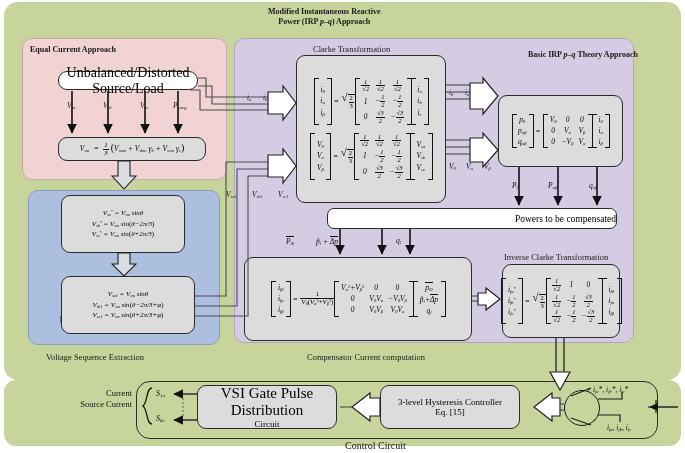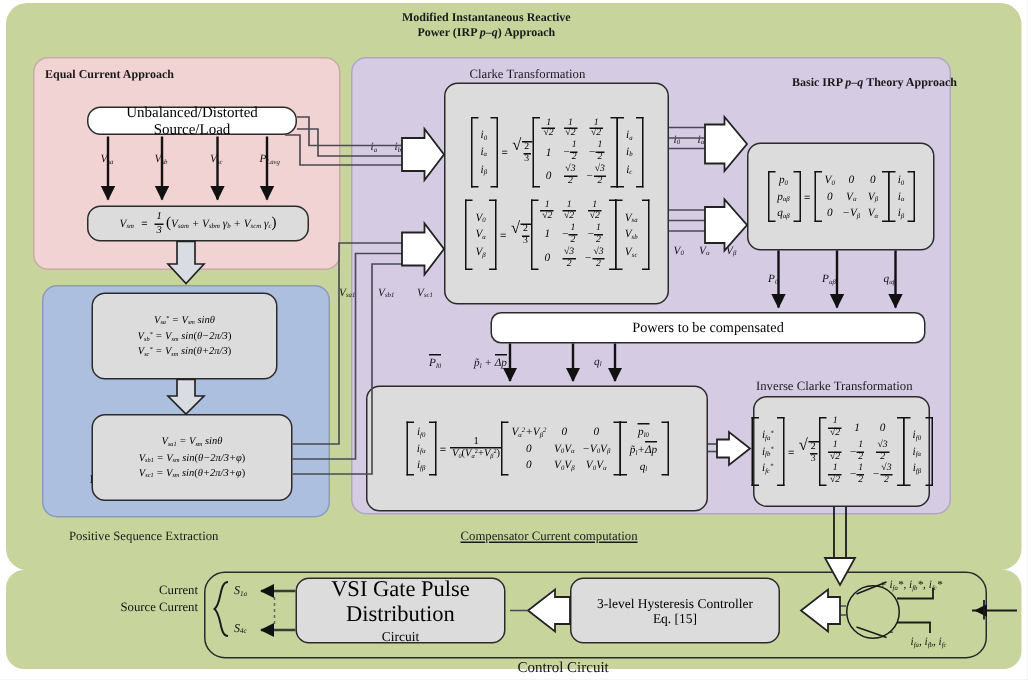--- a/index.html
+++ b/index.html
@@ -11,21 +11,21 @@
   .p-green{background:#c7d59d;border-radius:14px;}
   .p-pink{background:#f0d3d2;border-radius:10px;border:1px solid #c9a9a8;}
   .p-blue{background:#adbfdf;border-radius:10px;border:1px solid #8b9bbb;}
   .p-purple{background:#d5cce4;border-radius:10px;border:1px solid #b0a6c2;}
 
   
   .box{position:absolute;box-sizing:border-box;background:#dcdcdc;
        border:1.3px solid #2b2b2b;border-radius:9px;
        display:flex;align-items:center;justify-content:center;text-align:center;}
   .box.white{background:#ffffff;}
-  .box.sharp{border-radius:7px;}
+  .box.sharp{border-radius:7px;justify-content:flex-end;}
 
   .ttl{position:absolute;font-weight:bold;font-size:8px;color:#1a1a1a;
        line-height:1.25;white-space:nowrap;}
   .ttl.reg{font-weight:normal;font-size:8.5px;}
   .lbl{position:absolute;font-size:7.5px;color:#111;white-space:nowrap;font-style:italic;}
   .plain{position:absolute;font-size:8.5px;color:#111;white-space:nowrap;}
   sub{font-size:60%;font-style:italic;vertical-align:-0.25em;}
   sup{font-size:60%;vertical-align:0.45em;}
   .eqbox{font-size:8px;line-height:1.55;font-style:italic;padding:3px 5px;}
 
@@ -60,21 +60,21 @@
 
   <div class="ttl" style="left:268px;top:7px;text-align:center;">
     <div>Modified Instantaneous Reactive</div>
     <div>Power (IRP <i>p</i>–<i>q</i>) Approach</div>
   </div>
 
   <div class="panel p-pink" style="left:22px;top:38px;width:205px;height:142px;"></div>
   <div class="ttl" style="left:30px;top:45px;">Equal Current Approach</div>
 
   <div class="box white" style="left:58px;top:71px;width:140px;height:19px;">
-    <span style="font-size:10px;">Unbalanced/Distorted Source/Load</span>
+    <span style="font-size:14px;">Unbalanced/Distorted Source/Load</span>
   </div>
 
   <div class="box" style="left:58px;top:137px;width:148px;height:24px;">
     <span class="eqbox" style="font-size:7.5px;">
       <i>V</i><sub>sm</sub> <span class="eq">=</span>
       <span class="frac" style="font-size:7px;"><span class="n">1</span><span class="d">3</span></span>
       <span style="font-size:10px;font-style:normal;">(</span><i>V</i><sub>sam</sub> + <i>V</i><sub>sbm</sub>&nbsp;<i>γ</i><sub>b</sub>
       + <i>V</i><sub>scm</sub>&nbsp;<i>γ</i><sub>c</sub><span style="font-size:10px;font-style:normal;">)</span>
     </span>
   </div>
@@ -82,21 +82,21 @@
   <div class="lbl" style="left:67px;top:101px;"><i>V</i><sub>sa</sub></div>
   <div class="lbl" style="left:103px;top:101px;"><i>V</i><sub>sb</sub></div>
   <div class="lbl" style="left:140px;top:101px;"><i>V</i><sub>sc</sub></div>
   <div class="lbl" style="left:173px;top:101px;"><i>P</i><sub>Lavg</sub></div>
 
   <div class="panel p-blue" style="left:28px;top:190px;width:192px;height:155px;"></div>
   <div class="ttl" style="left:38px;top:315px;text-align:center;width:172px;">
     <div>Equal Current  with positive sequence</div>
     <div>extraction Approach</div>
   </div>
-  <div class="ttl reg" style="left:46px;top:352px;">Positive Sequence Extraction</div>
+  <div class="ttl reg" style="left:46px;top:352px;">Voltage Sequence Extraction</div>
 
   <div class="box" style="left:61px;top:195px;width:124px;height:58px;">
     <span class="eqbox rowlist" style="font-size:7px;">
       <div><i>V</i><sub>sa</sub><sup>*</sup> = <i>V</i><sub>sm</sub>&nbsp;sin<i>θ</i></div>
       <div><i>V</i><sub>sb</sub><sup>*</sup> = <i>V</i><sub>sm</sub>&nbsp;sin<span style="font-style:normal;">(</span><i>θ</i>−2<i>π</i>/3<span style="font-style:normal;">)</span></div>
       <div><i>V</i><sub>sc</sub><sup>*</sup> = <i>V</i><sub>sm</sub>&nbsp;sin<span style="font-style:normal;">(</span><i>θ</i>+2<i>π</i>/3<span style="font-style:normal;">)</span></div>
     </span>
   </div>
 
   <div class="box" style="left:61px;top:276px;width:134px;height:58px;">
@@ -108,21 +108,21 @@
   </div>
 
   <div class="panel p-purple" style="left:234px;top:38px;width:400px;height:305px;"></div>
 
   <div class="ttl reg" style="left:313px;top:44px;">Clarke Transformation</div>
 
   <div class="ttl" style="left:528px;top:50px;">
     Basic IRP <i>p</i>–<i>q</i> Theory Approach
   </div>
 
-  <div class="ttl reg" style="left:307px;top:352px;text-decoration:underline;">Compensator Current computation</div>
+  <div class="ttl reg" style="left:307px;top:352px;">Compensator Current computation</div>
 
   <div class="ttl reg" style="left:504px;top:252px;">Inverse Clarke Transformation</div>
 
   <div class="box" style="left:296px;top:55px;width:150px;height:148px;flex-direction:column;gap:8px;">
 
     <span class="mat">
       <span class="brk l"></span>
       <table class="cols">
           <tbody>
             <tr>

